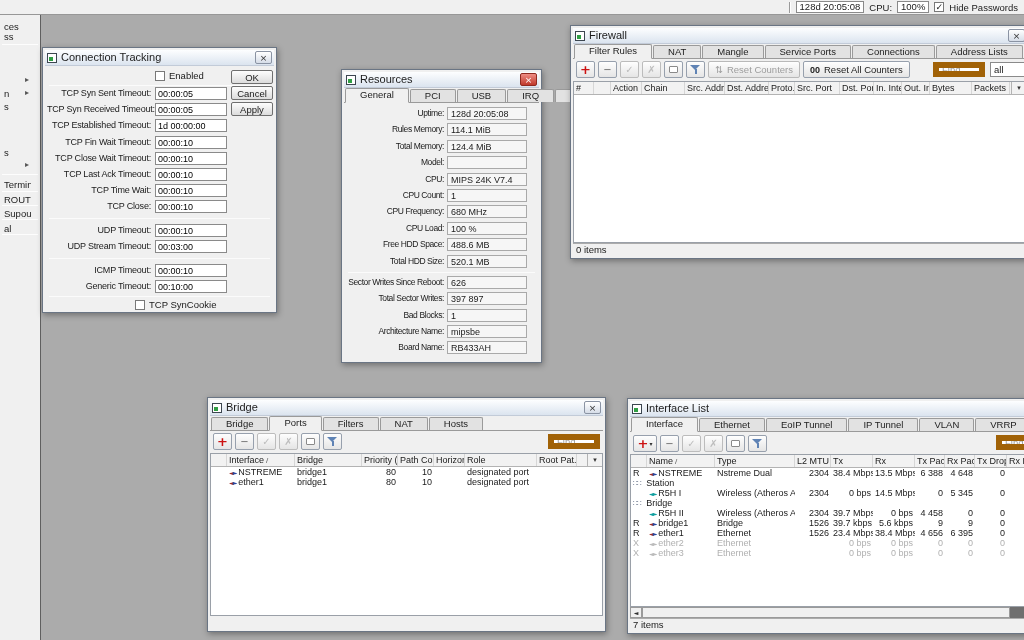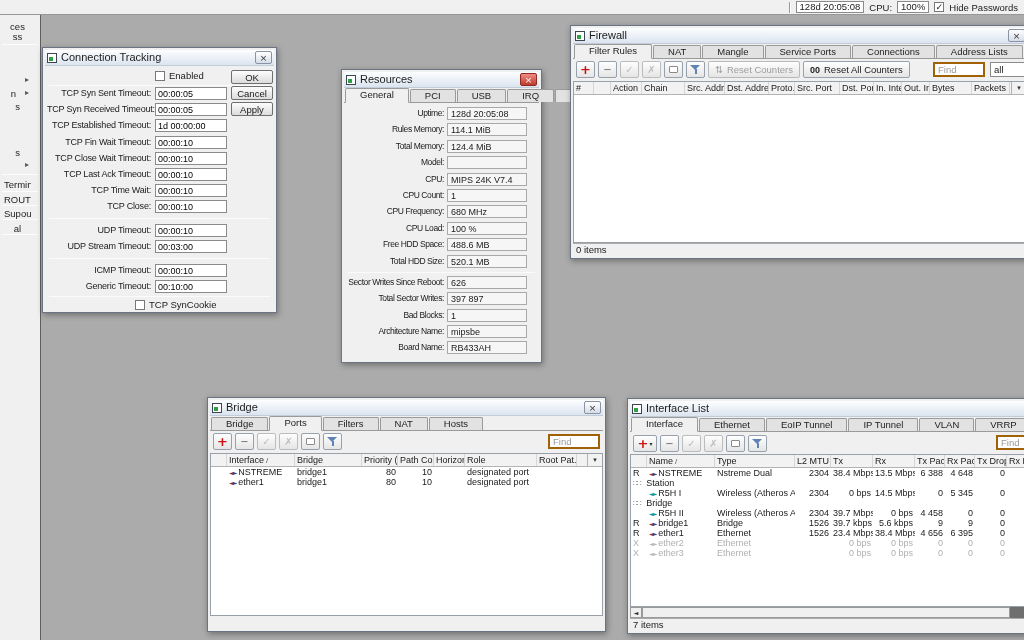--- a/index.html
+++ b/index.html
@@ -10,21 +10,21 @@
   border-bottom:1px solid #979797;display:flex;align-items:center;justify-content:flex-end;
   gap:5px;padding:0 6px 0 0;font-size:9.5px}
 .vsep{width:2px;height:11px;border-left:1px solid #9a9a9a;border-right:1px solid #fff}
 .box{background:#fff;border:1px solid #8a8a8a;height:12px;line-height:10px;padding:0 3px;white-space:nowrap}
 .cb{width:10px;height:10px;background:#fff;border:1px solid #787878;display:inline-flex;
   align-items:center;justify-content:center;font-size:9px;line-height:9px;color:#222}
 .cb.checked::after{content:"\2713"}
 
 .sidebar{position:absolute;left:0;top:15px;width:41px;height:625px;background:#f0f0f0;
   border-right:1px solid #5f5f5f}
-.side-item{position:absolute;left:4px;right:9px;height:12px;font-size:9.5px;text-align:center;
+.side-item{position:absolute;left:4px;right:9px;height:12px;font-size:9.5px;text-align:left;
   white-space:nowrap;overflow:hidden;color:#222}
 .subarrow{position:absolute;right:2px;font-size:8px;color:#555;font-family:"DejaVu Sans",sans-serif}
 .side-div{position:absolute;left:2px;right:2px;height:1px;background:#c9c9c9;border-bottom:1px solid #fdfdfd}
 
 .win{position:absolute;background:#f0f0f0;border:1px solid #6a7584;padding:2px;
   box-shadow:1px 2px 6px rgba(0,0,0,.35)}
 .tbar{position:absolute;left:2px;right:2px;top:2px;height:16px;display:flex;align-items:center;
   gap:4px;padding:0 2px;background:linear-gradient(#fdfeff,#dbe4ef);border-bottom:1px solid #c2cbd8}
 .wicon{width:10px;height:10px;border:1px solid #3c4650;background:#fff;position:relative;flex:0 0 auto}
 .wicon::after{content:"";position:absolute;left:1px;bottom:1px;width:4px;height:4px;background:#2f9e44}
@@ -52,21 +52,21 @@
 .glyph-dd{font-size:6px;color:#333}
 .combox{width:9px;height:7px;border:1px solid #8a8a8a;border-radius:1px;background:#fff}
 .funnel{width:11px;height:11px;position:relative}
 .funnel::before{content:"";position:absolute;left:0;top:1px;border-left:5px solid transparent;
   border-right:5px solid transparent;border-top:5px solid #5f83b5}
 .funnel::after{content:"";position:absolute;left:4.5px;top:5px;width:2px;height:5px;background:#5f83b5}
 .txtbtn{height:17px;border:1px solid #97a0ad;border-radius:2px;background:linear-gradient(#fefefe,#e5e5e5);
   font-size:9.5px;padding:0 6px;display:inline-flex;align-items:center;gap:4px;white-space:nowrap;color:#222}
 .txtbtn.dis{color:#9d9d9d;border-color:#b9b9b9}
 .b00{font-weight:bold;font-size:9px}
-.find{height:15px;border:2px solid #a16207;background:#fff;font-size:9.5px;padding:0 3px;
+.find{height:15px;border:6px solid #a16207;background:#fff;font-size:9.5px;padding:0 3px;
   font-family:"Liberation Sans",sans-serif;color:#222}
 .find::placeholder{color:#9a9a9a}
 .sel{height:15px;border:1px solid #8a8a8a;background:#fff;font-size:9.5px;display:inline-flex;
   align-items:center;padding:0 14px 0 3px;position:relative;color:#222}
 .sel::after{content:"\25BE";position:absolute;right:2px;font-size:8px;color:#444;font-family:"DejaVu Sans",sans-serif}
 
 .tablewrap{position:absolute;left:0;right:0;background:#fff;border:1px solid #9aa0a8;overflow:hidden}
 .thead{display:flex;height:13px;border-bottom:1px solid #b3b3b3;background:#f2f2f2;font-size:9px;line-height:11px}
 .th{border-right:1px solid #d6d6d6;padding:1px 2px;white-space:nowrap;overflow:hidden;flex:0 0 auto}
 .trow{display:flex;height:10px;font-size:9px;line-height:9px;align-items:flex-end}

